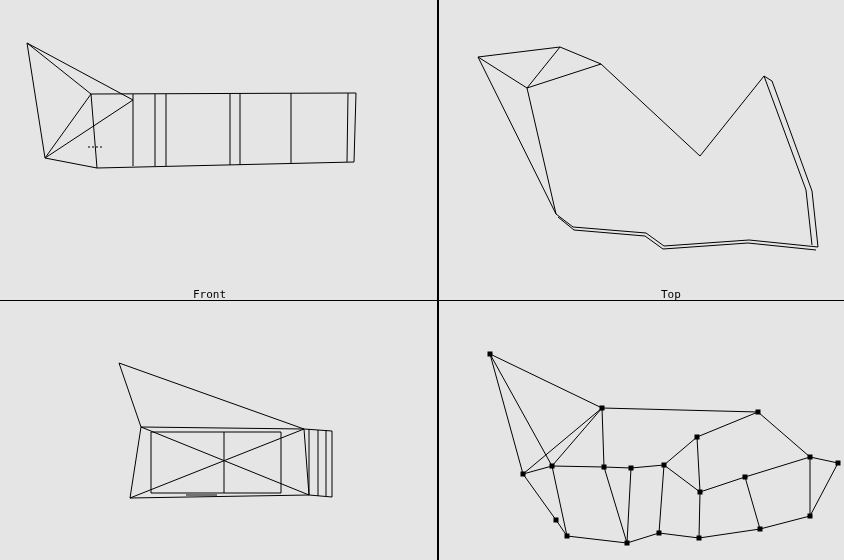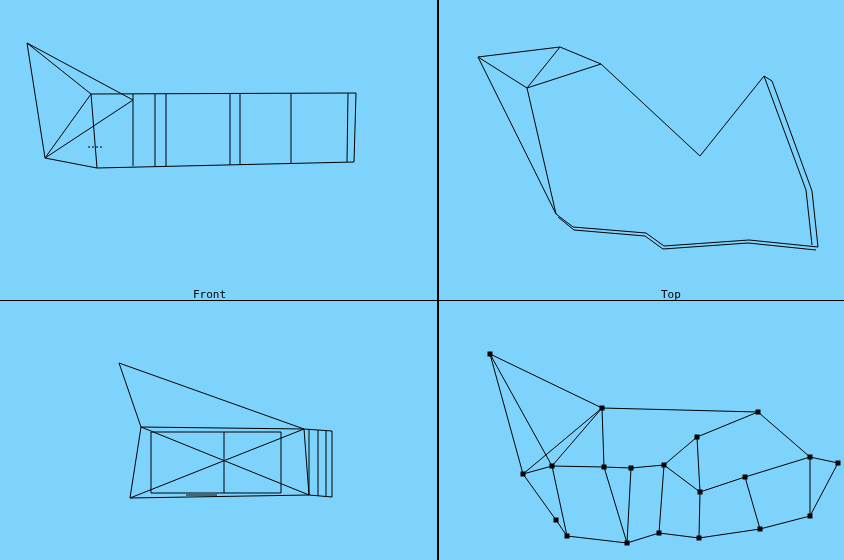--- a/index.html
+++ b/index.html
@@ -22,21 +22,21 @@
   }
   .divider{position:absolute;background:#000;}
   #v-divider{left:437px;top:0;width:2px;height:560px;}
   #h-divider{left:0;top:300px;width:844px;height:1px;}
   #front-label{left:193px;top:289px;}
   #top-label{left:661px;top:289px;}
 </style>
 </head>
 <body>
 
-<div class="screen" style="background: #7dd3fc;">
+<div class="screen" style="background: #e5e5e5;">
 
   <div class="viewport" style="left:0;top:0;width:437px;height:300px;">
     <svg viewBox="0 0 437 300">
         <line x1="27" y1="43" x2="91" y2="94" stroke="#000000" stroke-width="1"></line>
         <line x1="27" y1="43" x2="133" y2="100" stroke="#000000" stroke-width="1"></line>
         <line x1="27" y1="43" x2="45" y2="158" stroke="#000000" stroke-width="1"></line>
         <line x1="45" y1="158" x2="97" y2="168" stroke="#000000" stroke-width="1"></line>
         <line x1="45" y1="158" x2="133" y2="100" stroke="#000000" stroke-width="1"></line>
         <line x1="45" y1="158" x2="91" y2="94" stroke="#000000" stroke-width="1"></line>
         <line x1="91" y1="94" x2="97" y2="168" stroke="#000000" stroke-width="1"></line>

